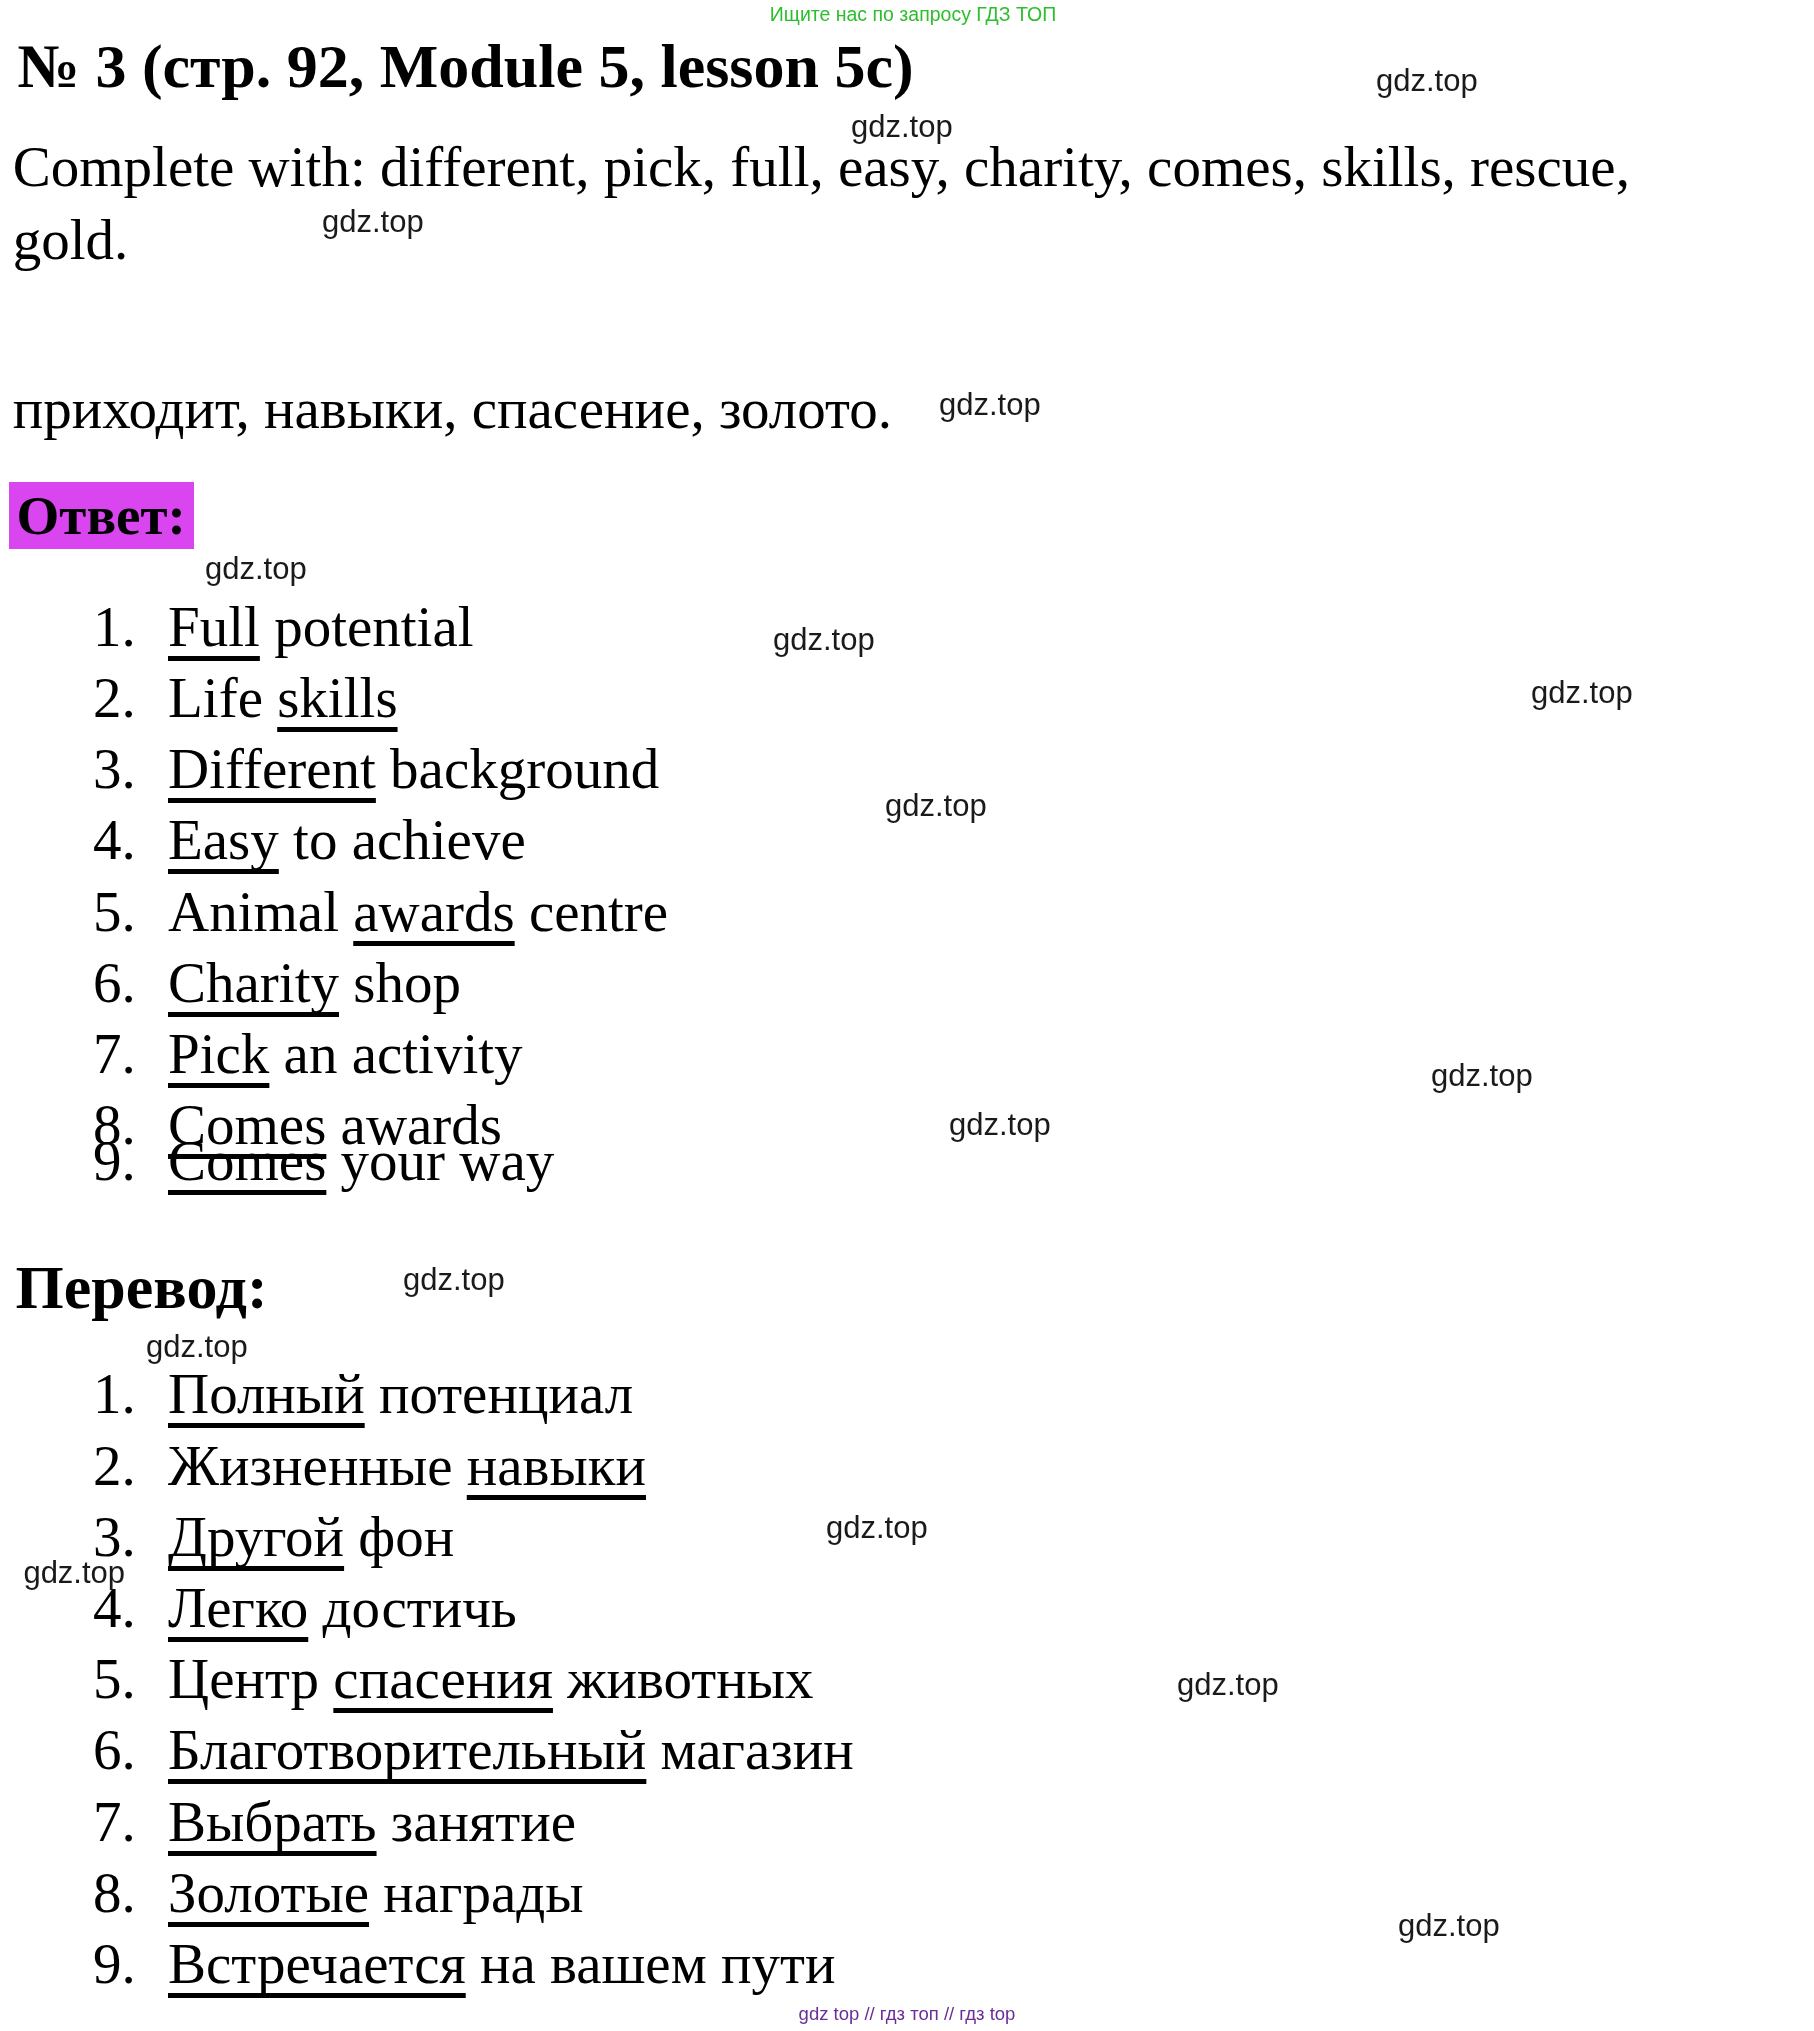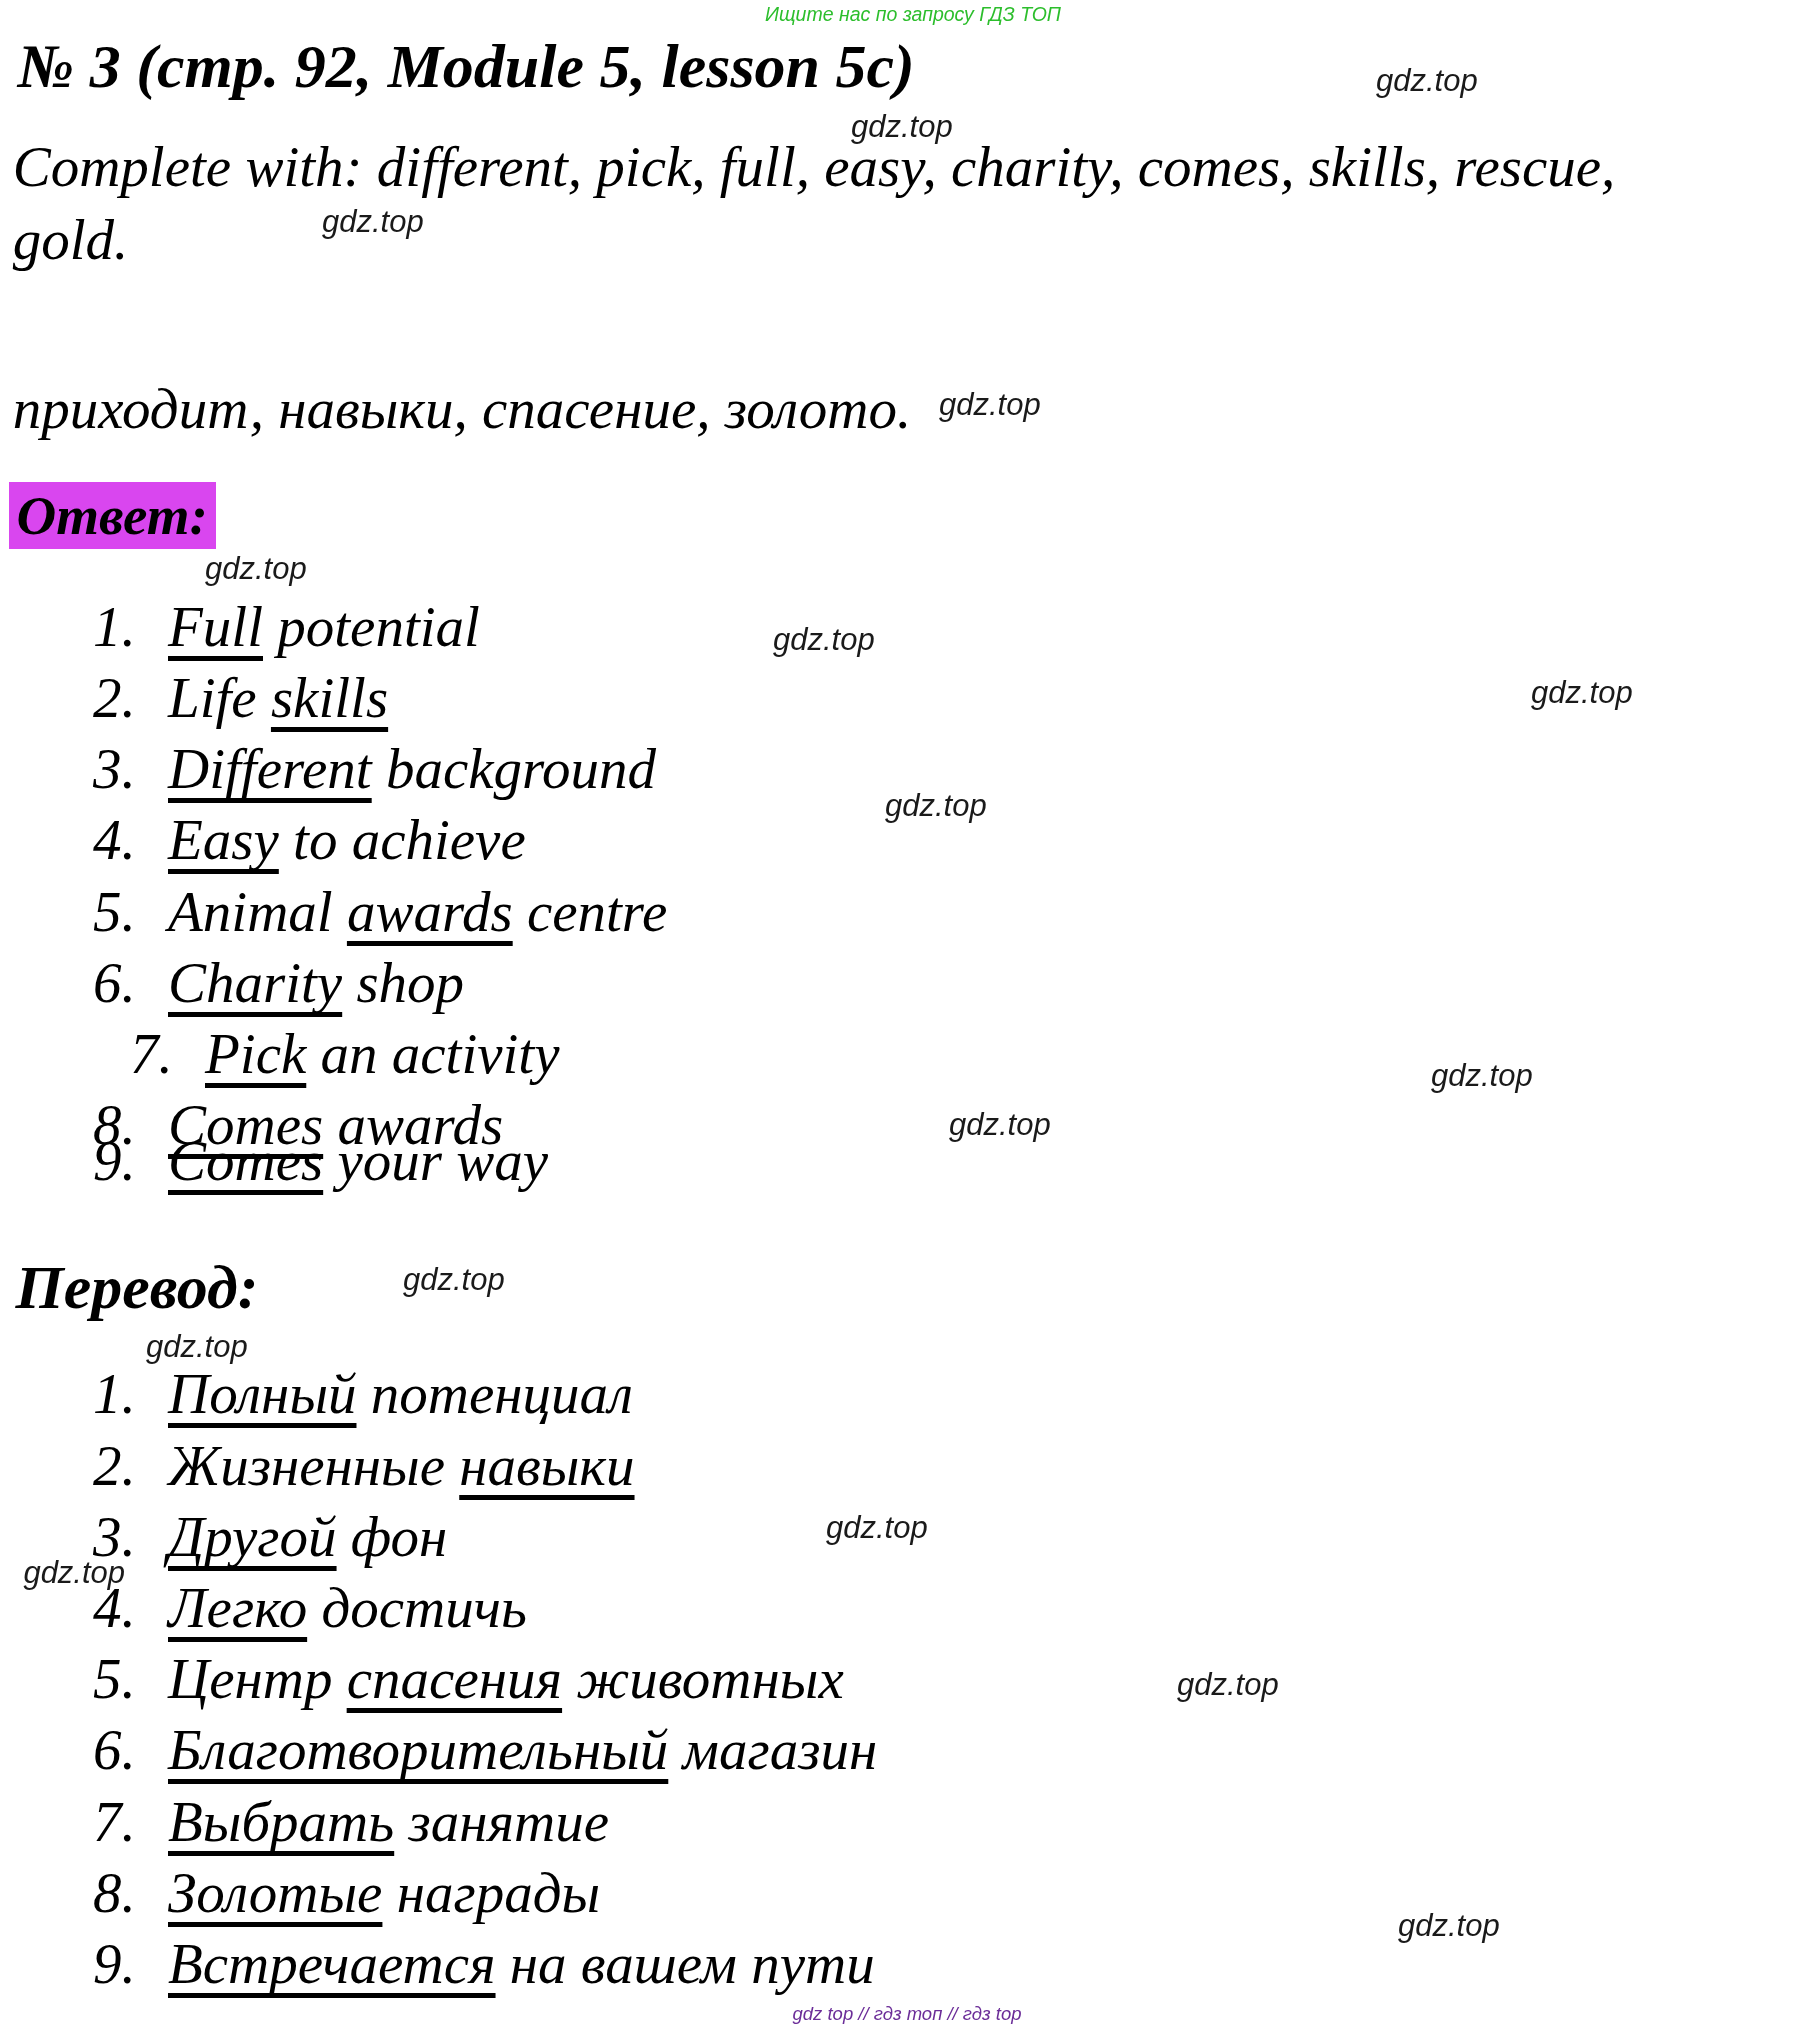--- a/index.html
+++ b/index.html
@@ -4,21 +4,20 @@
 <style>
   html, body { margin: 0; padding: 0; background: #ffffff; }
   .page {
     position: relative;
     width: 1775px;
     height: 2031px;
     background: #ffffff;
     font-family: "Liberation Serif", "DejaVu Serif", serif;
     color: #000000;
     overflow: hidden;
-    font-style: italic;
   }
   .promo-top {
     position: absolute;
     top: 2.9px;
     left: 913px;
     transform: translateX(-50%);
     font-family: "Liberation Sans", "DejaVu Sans", sans-serif;
     font-size: 19.5px;
     color: #2cbe2c;
     white-space: nowrap;
@@ -117,21 +116,21 @@
     <span class="hl">Ответ:</span>
   </div>
 
   <div id="answer-list">
       <div class="list-item" style="top: 598px;"><span class="num">1.</span><span class="txt"><span class="key">Full</span> potential</span></div>
       <div class="list-item" style="top: 669px;"><span class="num">2.</span><span class="txt">Life <span class="key">skills</span></span></div>
       <div class="list-item" style="top: 740px;"><span class="num">3.</span><span class="txt"><span class="key">Different</span> background</span></div>
       <div class="list-item" style="top: 811px;"><span class="num">4.</span><span class="txt"><span class="key">Easy</span> to achieve</span></div>
       <div class="list-item" style="top: 883px;"><span class="num">5.</span><span class="txt">Animal <span class="key">awards</span> centre</span></div>
       <div class="list-item" style="top: 954px;"><span class="num">6.</span><span class="txt"><span class="key">Charity</span> shop</span></div>
-      <div class="list-item" style="top: 1025px; margin-left: 37px;"><span class="num">7.</span><span class="txt"><span class="key">Pick</span> an activity</span></div>
+      <div class="list-item" style="top: 1025px;"><span class="num">7.</span><span class="txt"><span class="key">Pick</span> an activity</span></div>
       <div class="list-item" style="top: 1096px;"><span class="num">8.</span><span class="txt"><span class="key">Comes</span> awards</span></div>
       <div class="list-item" style="top: 1132px;"><span class="num">9.</span><span class="txt"><span class="key">Comes</span> your way</span></div>
     </div>
 
   <h2 class="section-label">Перевод:</h2>
 
   <div id="translation-list">
       <div class="list-item" style="top: 1365px;"><span class="num">1.</span><span class="txt"><span class="key">Полный</span> потенциал</span></div>
       <div class="list-item" style="top: 1437px;"><span class="num">2.</span><span class="txt">Жизненные <span class="key">навыки</span></span></div>
       <div class="list-item" style="top: 1508px;"><span class="num">3.</span><span class="txt"><span class="key">Другой</span> фон</span></div>

